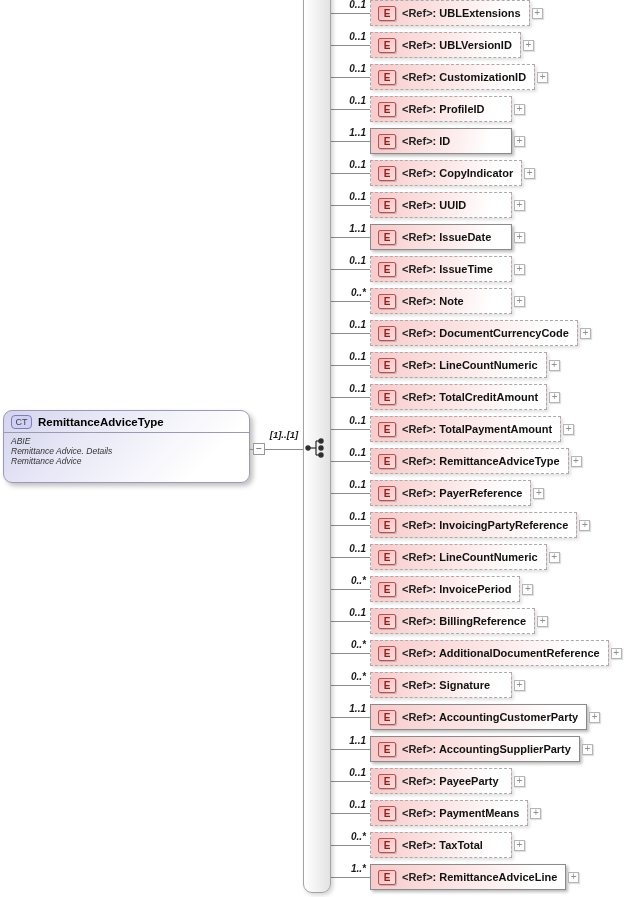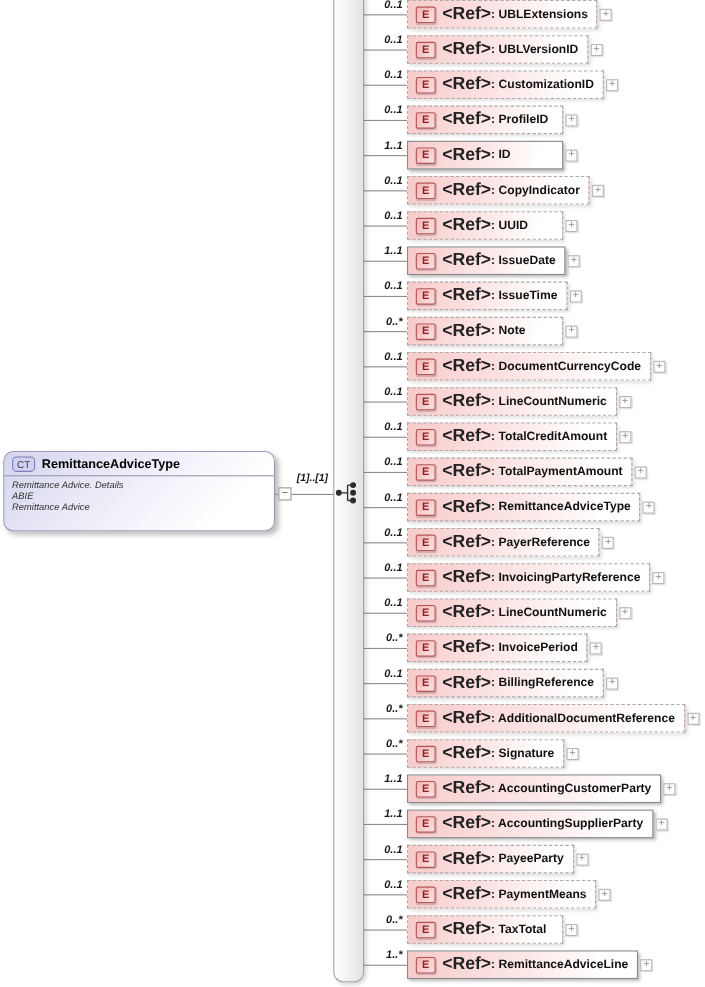--- a/index.html
+++ b/index.html
@@ -88,41 +88,41 @@
   }
   .eicon{
     flex:none;display:inline-block;box-sizing:border-box;
     width:18px;height:15px;line-height:13px;text-align:center;
     border:1px solid #b25454;border-radius:2px;
     background:linear-gradient(135deg,#f2b4b4 0%,#fadada 80%);
     color:#8f1f1f;font-size:10px;font-weight:bold;
     margin-right:6px;
     box-shadow:1px 1px 1px rgba(0,0,0,0.18);
   }
-  .eref{font-size:16px;font-weight:bold;color:#222;white-space:pre;}
+  .eref{font-size:11px;font-weight:bold;color:#222;white-space:pre;}
   .ename{font-size:11px;font-weight:bold;color:#111;white-space:pre;}
   .plus{
     flex:none;box-sizing:border-box;
     width:11px;height:11px;margin-left:2px;
     border:1px solid #b5b5b5;background:#fdfdfd;
     color:#8f8f8f;font-size:10px;line-height:8px;text-align:center;
     box-shadow:1px 1px 1px rgba(0,0,0,0.12);
   }
 </style>
 </head>
 <body>
 
 <div class="ct-box">
   <div class="ct-header">
     <span class="ct-badge">CT</span>
     <span class="ct-title">RemittanceAdviceType</span>
   </div>
   <div class="ct-annotation">
+    <div>ABIE</div>
     <div>Remittance Advice. Details</div>
-    <div>ABIE</div>
     <div>Remittance Advice</div>
   </div>
 </div>
 
 <div class="main-line"></div>
 <div class="collapse-box">−</div>
 <div class="main-card">[1]..[1]</div>
 
 <div class="seq-bar"></div>
 <svg class="seq-icon" width="26" height="22" viewBox="0 0 26 22">

